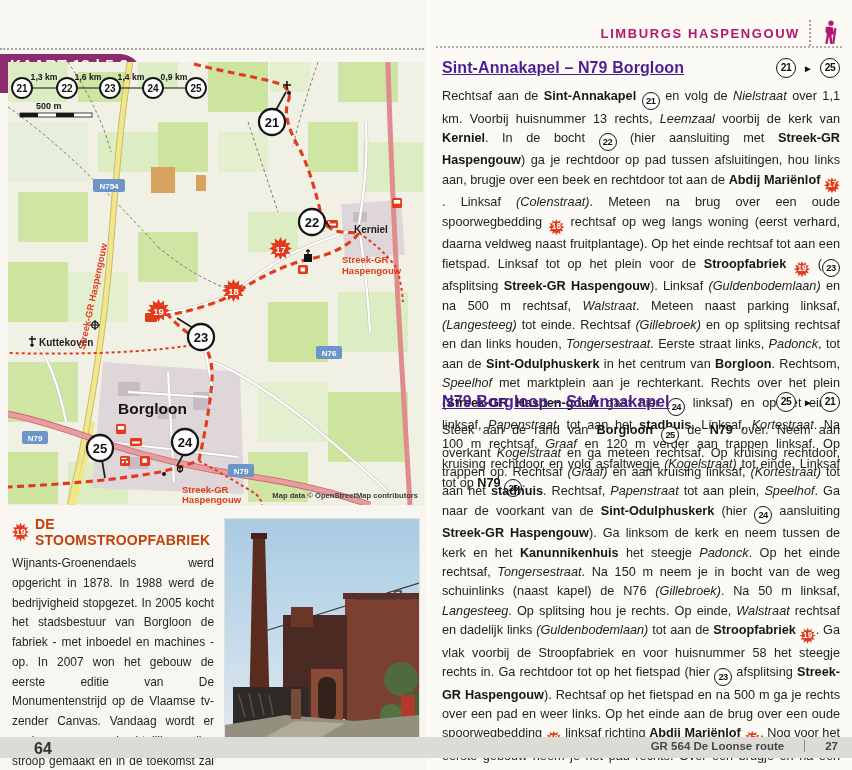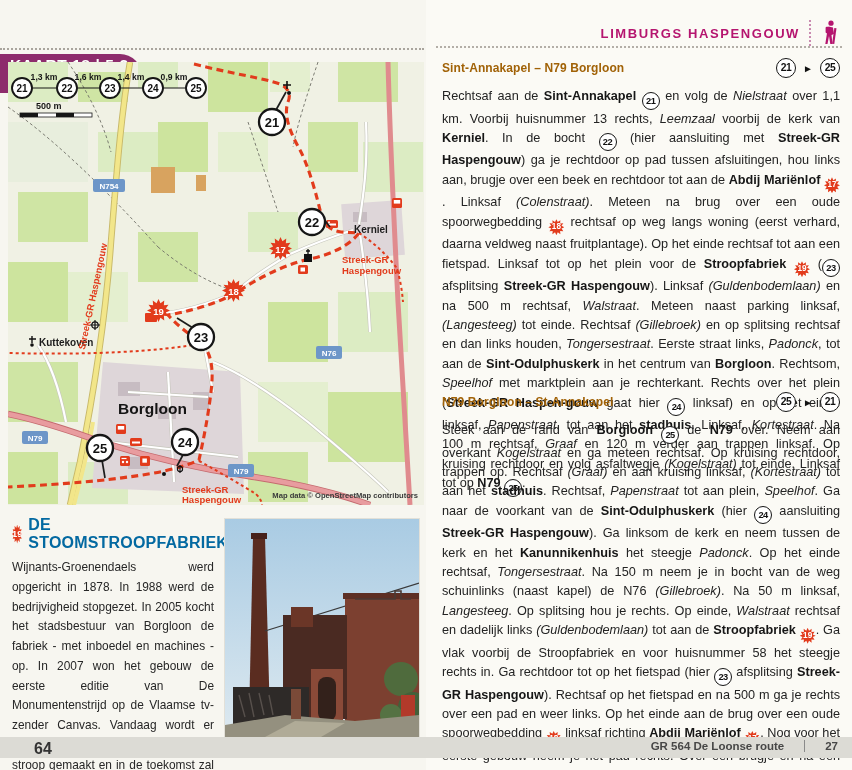--- a/index.html
+++ b/index.html
@@ -13,33 +13,33 @@
     font-weight:bold;font-size:15.5px;letter-spacing:.6px;margin-top:45px;}
   .dotted-rule-left{position:absolute;left:0;top:48px;width:424px;border-bottom:2px dotted #a9a49d;}
   .dotted-rule-right{position:absolute;left:10px;top:46px;width:404px;border-bottom:2px dotted #b3aea7;}
 
   
   .map-wrap{position:absolute;left:8px;top:62px;width:416px;height:443px;background:#f0f1e4;overflow:hidden;}
 
   
   .info-box{position:absolute;left:12px;top:516px;width:202px;}
   .info-title-row{display:flex;align-items:center;gap:6px;margin-bottom:6px;}
-  .info-title{font-weight:bold;font-size:16px;letter-spacing:.2px;color:#0369a1;}
+  .info-title{font-weight:bold;font-size:14px;letter-spacing:.2px;color:#c2410c;}
   .info-body{font-size:11.9px;line-height:1.66;text-align:justify;color:#262626;}
 
   
   .photo{position:absolute;left:224px;top:518px;width:196px;height:220px;border:1px solid #e2e0d8;box-sizing:border-box;}
 
   
   .rp-header{position:absolute;left:440px;top:18px;width:400px;height:30px;display:flex;justify-content:flex-end;align-items:center;gap:9px;}
   .rp-title{color:#b5156f;font-weight:bold;font-size:13px;letter-spacing:1.6px;margin-left:40px;}
   .rp-divider{height:26px;border-left:2px dotted #c98ab0;}
   .section{position:absolute;left:442px;width:398px;}
   .sec-head{display:flex;justify-content:space-between;align-items:center;}
-  .sec-title{color:#a16207;font-weight:bold;font-size:12px;letter-spacing:.1px;}
+  .sec-title{color:#4c1d95;font-weight:bold;font-size:16px;letter-spacing:.1px;text-decoration:underline;}
   .sec-badges{display:flex;align-items:center;gap:7px;}
   .arrow{font-size:10px;color:#111;}
   .para{font-size:12.7px;line-height:19.4px;text-align:justify;color:#232323;margin-top:9px;}
   .b{font-weight:bold;color:#161616;}
   .i{font-style:italic;}
 
   
   .wp{display:inline-block;width:16px;height:16px;border:1.7px solid #151515;border-radius:50%;
     font-size:9.3px;font-weight:bold;line-height:16px;text-align:center;vertical-align:-3.5px;
     background:#fff;color:#111;font-style:normal;letter-spacing:-.5px;}

